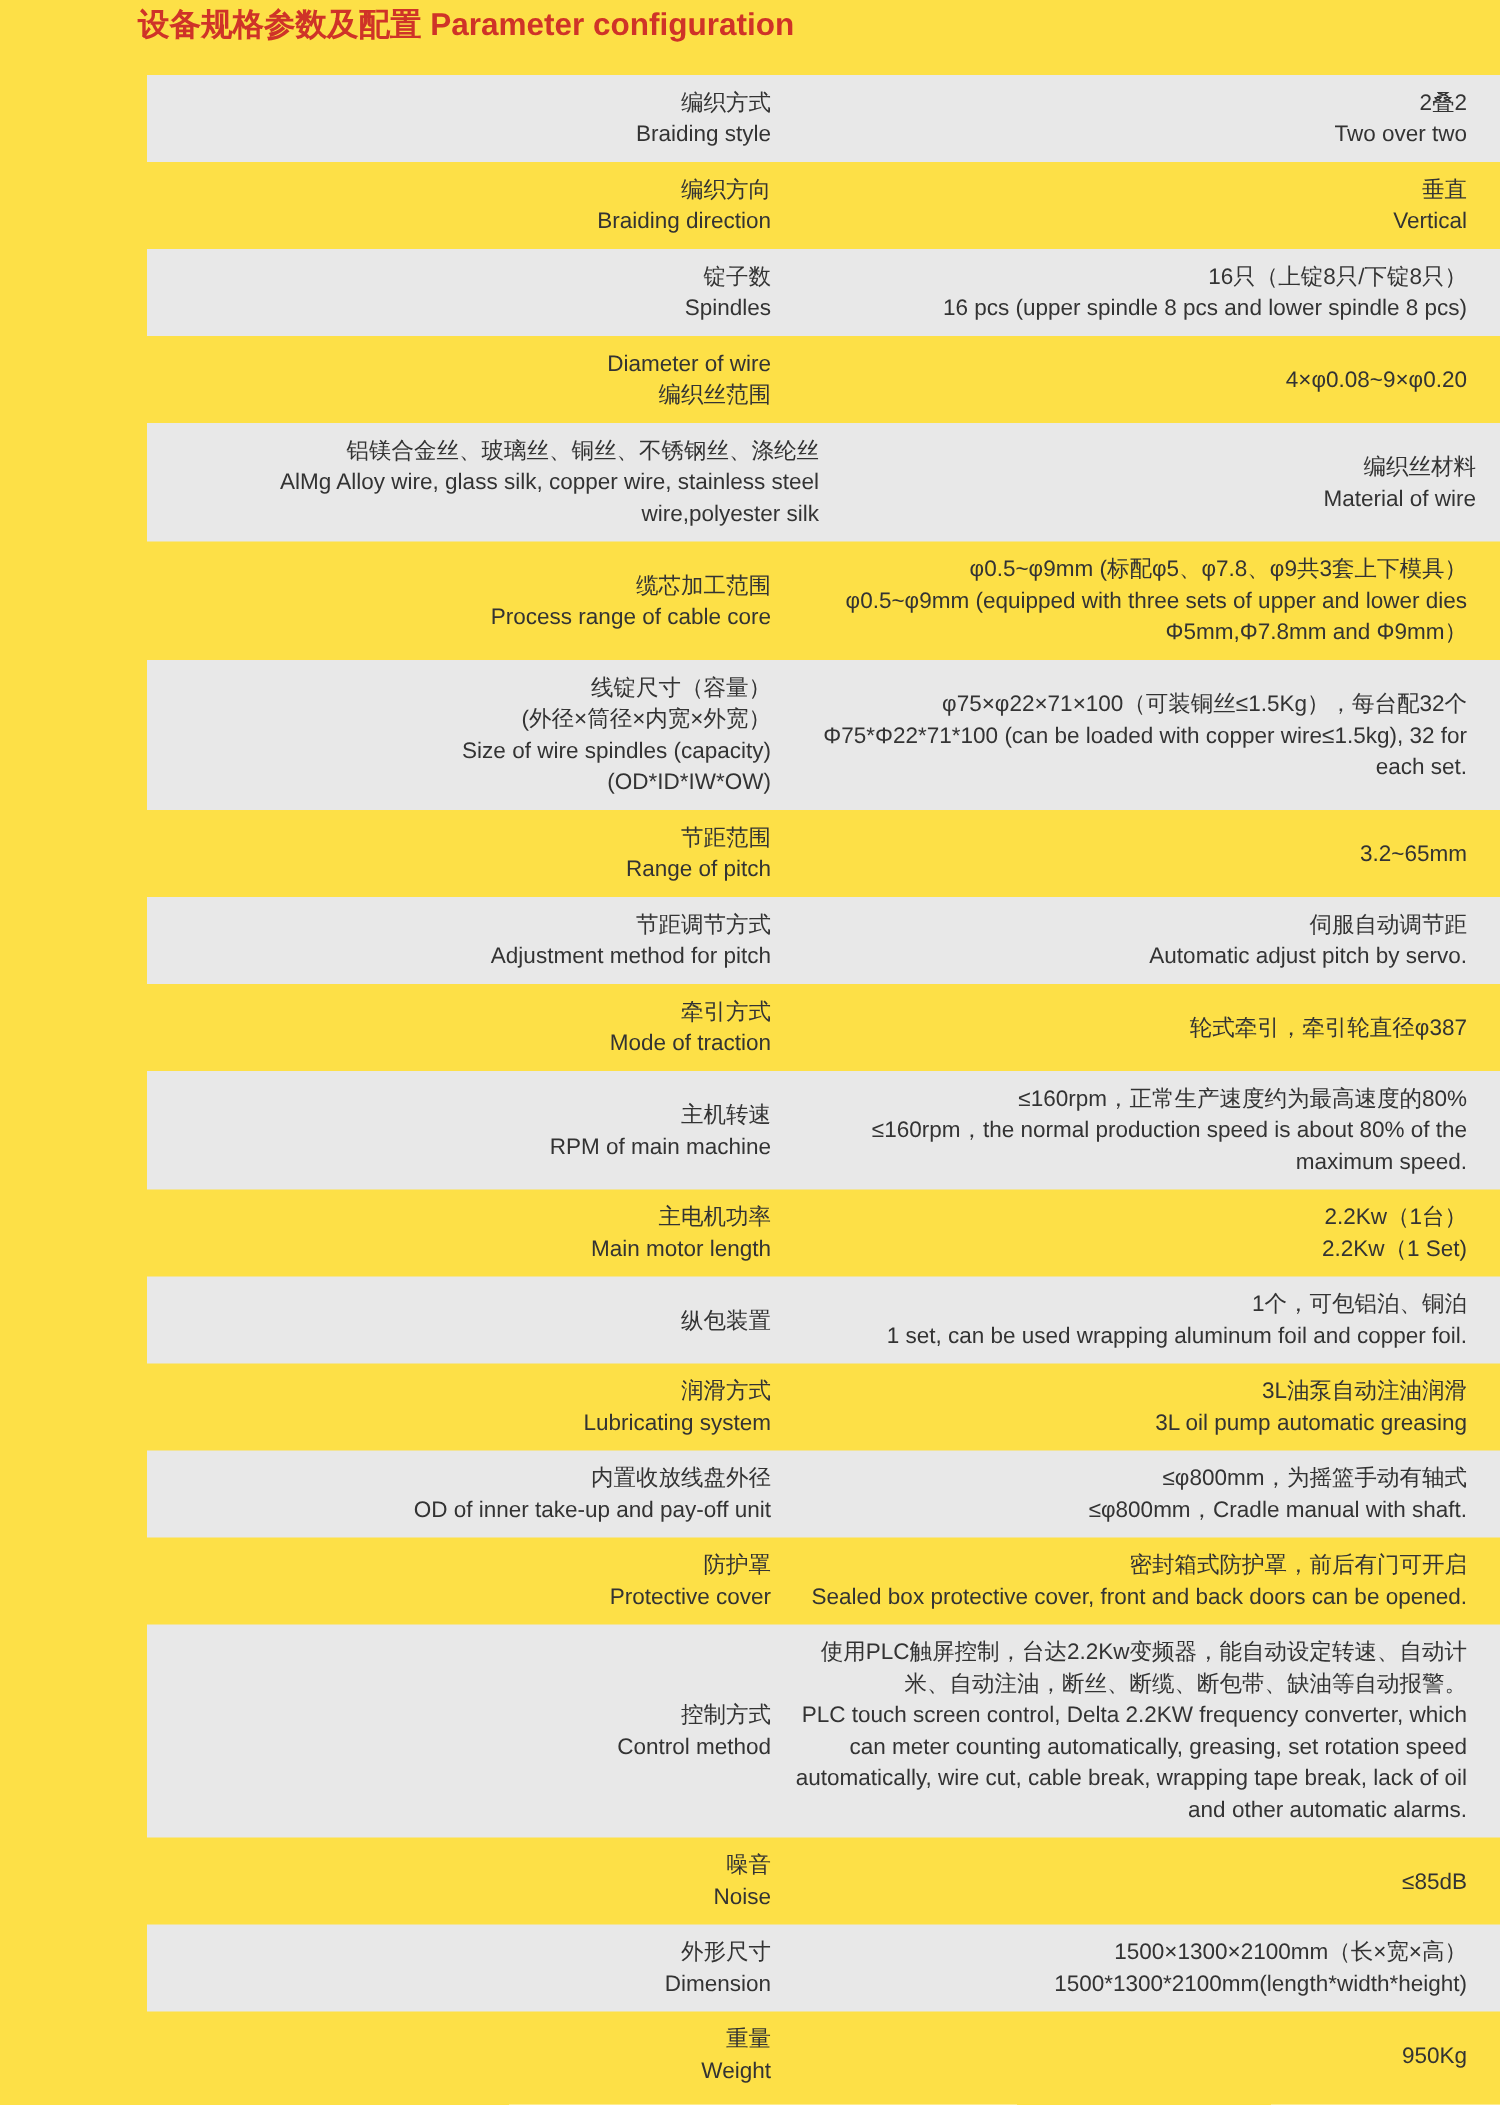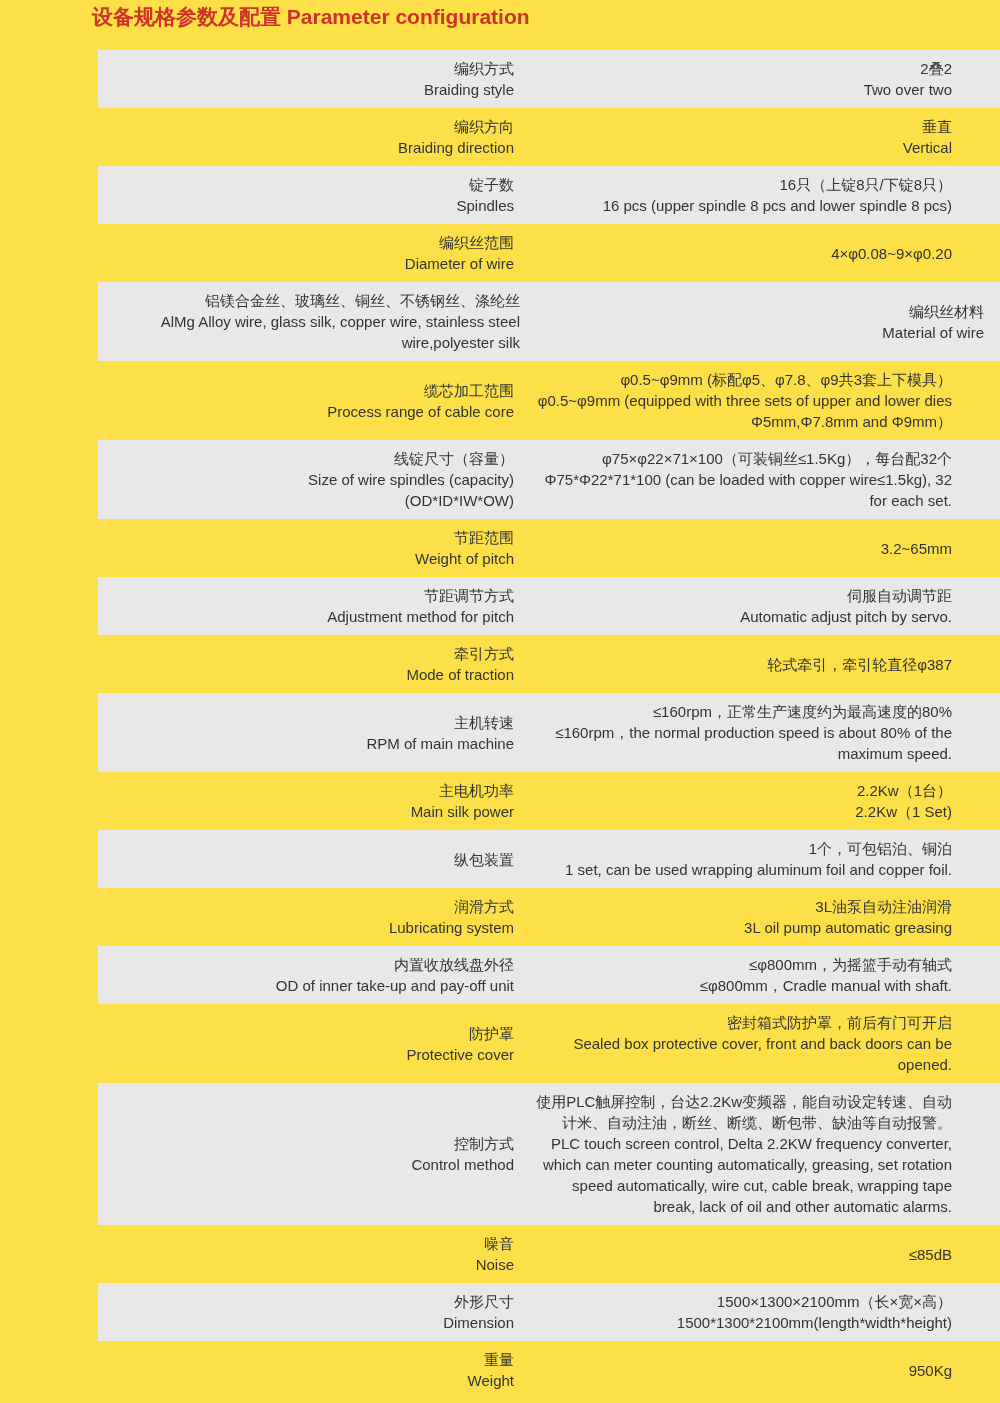--- a/index.html
+++ b/index.html
@@ -43,21 +43,21 @@
   }
   .cell { font-size: 15px; line-height: 21px; }
   .cell.label {
     width: 432px;
     padding-left: 20px;
     padding-right: 16px;
     flex: 0 0 432px;
   }
   .cell.value {
     flex: 1 1 auto;
-    padding-right: 48px;
+    padding-right: 22px;
   }
   .line { min-height: 21px; }
 </style>
 </head>
 <body>
 
 <div class="page">
   <h1 class="page-title">设备规格参数及配置 Parameter configuration</h1>
 
   <div class="spec-table">
@@ -86,22 +86,22 @@
           <div class="line">锭子数</div>
           <div class="line">Spindles</div>
         </div>
         <div class="cell value">
           <div class="line">16只（上锭8只/下锭8只）</div>
           <div class="line">16 pcs (upper spindle 8 pcs and lower spindle 8 pcs)</div>
         </div>
       </div>
       <div class="row">
         <div class="cell label">
+          <div class="line">Diameter of wire</div>
           <div class="line">编织丝范围</div>
-          <div class="line">Diameter of wire</div>
         </div>
         <div class="cell value">
           <div class="line">4×φ0.08~9×φ0.20</div>
         </div>
       </div>
       <div class="row shaded">
         <div class="cell value">
           <div class="line">铝镁合金丝、玻璃丝、铜丝、不锈钢丝、涤纶丝</div>
           <div class="line">AlMg Alloy wire, glass silk, copper wire, stainless steel wire,polyester silk</div>
         </div>
@@ -116,32 +116,33 @@
           <div class="line">Process range of cable core</div>
         </div>
         <div class="cell value">
           <div class="line">φ0.5~φ9mm (标配φ5、φ7.8、φ9共3套上下模具）</div>
           <div class="line">φ0.5~φ9mm (equipped with three sets of upper and lower dies Φ5mm,Φ7.8mm and Φ9mm）</div>
         </div>
       </div>
       <div class="row shaded">
         <div class="cell label">
           <div class="line">线锭尺寸（容量）</div>
+          <div class="line">(外径×筒径×内宽×外宽）</div>
           <div class="line">Size of  wire spindles (capacity)</div>
           <div class="line">(OD*ID*IW*OW)</div>
         </div>
         <div class="cell value">
           <div class="line">φ75×φ22×71×100（可装铜丝≤1.5Kg），每台配32个</div>
           <div class="line">Φ75*Φ22*71*100 (can be loaded with copper wire≤1.5kg), 32 for each set.</div>
         </div>
       </div>
       <div class="row">
         <div class="cell label">
           <div class="line">节距范围</div>
-          <div class="line">Weight of pitch</div>
+          <div class="line">Range of pitch</div>
         </div>
         <div class="cell value">
           <div class="line">3.2~65mm</div>
         </div>
       </div>
       <div class="row shaded">
         <div class="cell label">
           <div class="line">节距调节方式</div>
           <div class="line">Adjustment method for pitch</div>
         </div>
@@ -165,21 +166,21 @@
           <div class="line">RPM of main machine</div>
         </div>
         <div class="cell value">
           <div class="line">≤160rpm，正常生产速度约为最高速度的80%</div>
           <div class="line">≤160rpm，the normal production speed is about 80% of the maximum speed.</div>
         </div>
       </div>
       <div class="row">
         <div class="cell label">
           <div class="line">主电机功率</div>
-          <div class="line">Main silk power</div>
+          <div class="line">Main motor length</div>
         </div>
         <div class="cell value">
           <div class="line">2.2Kw（1台）</div>
           <div class="line">2.2Kw（1 Set)</div>
         </div>
       </div>
       <div class="row shaded">
         <div class="cell label">
           <div class="line">纵包装置</div>
         </div>

